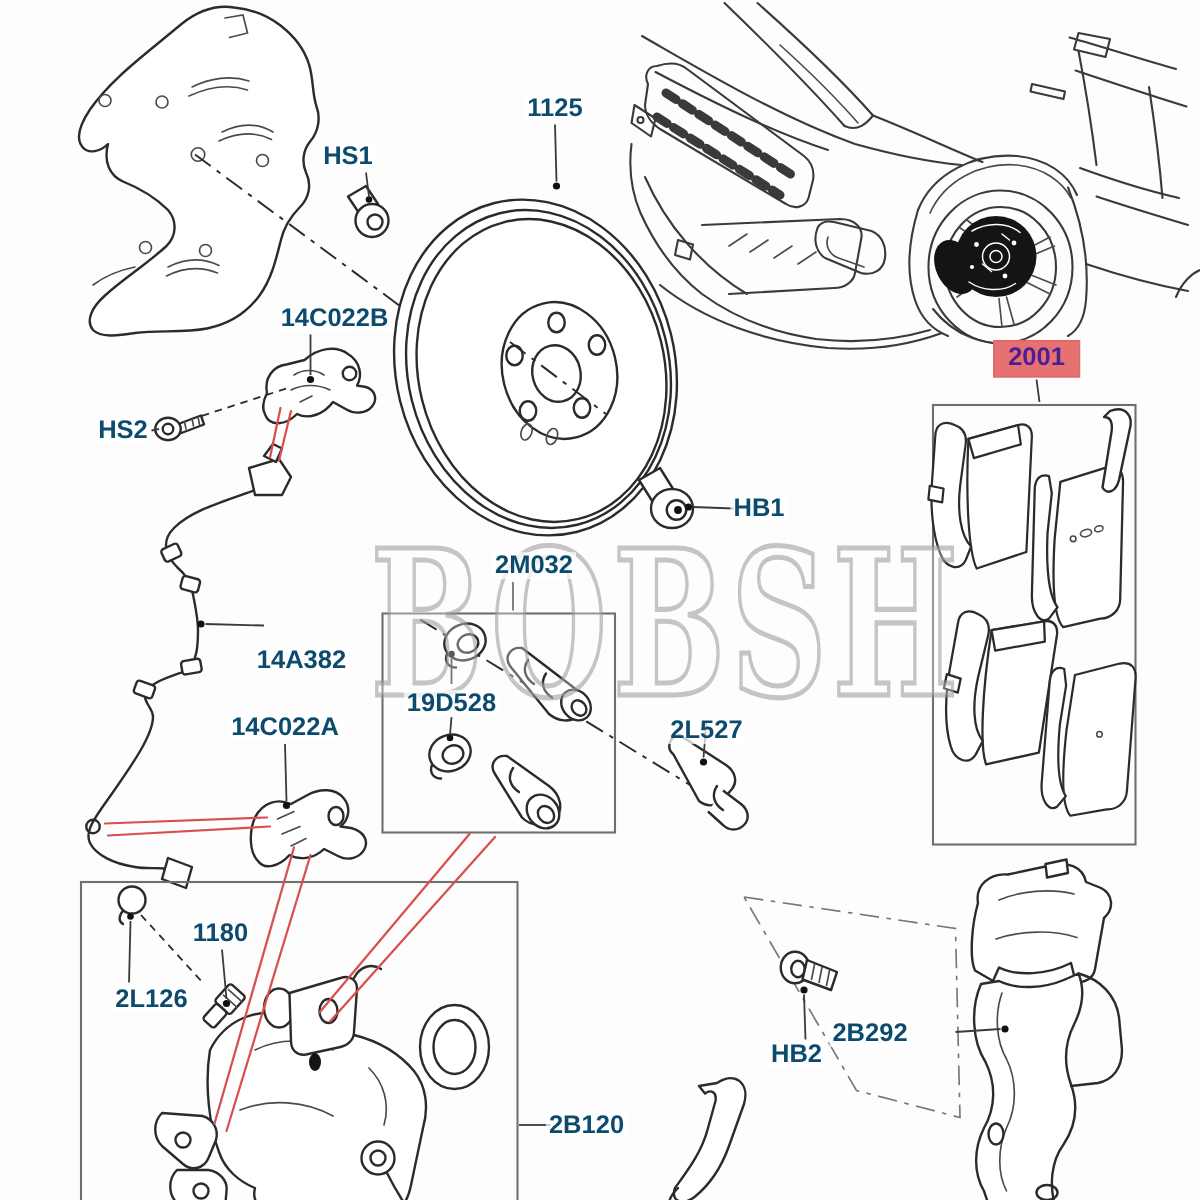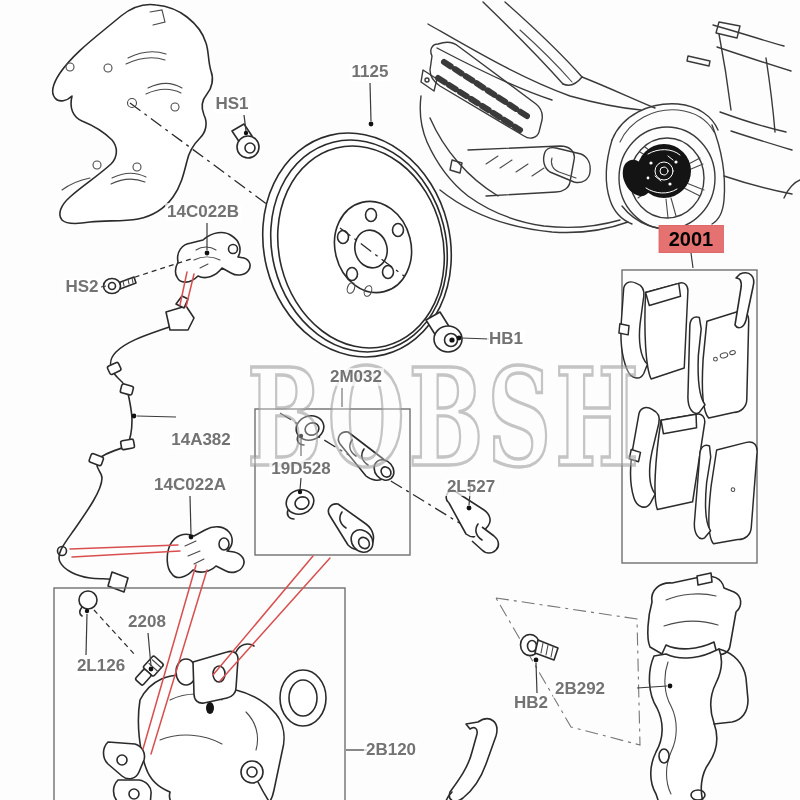--- a/index.html
+++ b/index.html
@@ -13,24 +13,24 @@
   .box{fill:none;stroke:#6f6f6f;stroke-width:1.4;}
   .axis{fill:none;stroke:#2b2b2b;stroke-width:1.3;stroke-dasharray:13 5 3 5;}
   .dsh{fill:none;stroke:#2b2b2b;stroke-width:1.2;stroke-dasharray:5 4;}
   .red{fill:none;stroke:#d94f4f;stroke-width:1.5;stroke-linecap:round;}
   .leader{fill:none;stroke:#3a3a3a;stroke-width:1.2;}
   .dot{fill:#111;stroke:none;}
   .blk{fill:#141414;stroke:none;}
   .wht{fill:none;stroke:#fff;stroke-width:1;stroke-linecap:round;}
   .whtf{fill:#fff;stroke:none;}
   .plabel{position:absolute;transform:translate(-50%,-50%);font-weight:bold;font-size:17px;
-          color:#737373;white-space:nowrap;background:rgba(255,255,255,0.72);
+          color:#0c4a6e;white-space:nowrap;background:rgba(255,255,255,0.72);
           padding:0 2px;line-height:1.05;z-index:30;}
-  .hlabel{position:absolute;transform:translate(-50%,-50%);font-weight:bold;font-size:20px;
-          color:#000000;white-space:nowrap;background:#e57270;border:1px solid #dd6a68;
+  .hlabel{position:absolute;transform:translate(-50%,-50%);font-weight:bold;font-size:17px;
+          color:#4c1d95;white-space:nowrap;background:#e57270;border:1px solid #dd6a68;
           padding:2px 9px;line-height:1.1;z-index:30;}
   .wm{position:absolute;left:247px;top:338px;z-index:20;pointer-events:none;
       font-family:"DejaVu Serif",serif;font-weight:bold;font-size:120px;letter-spacing:5px;
       transform:scaleX(0.74) scaleY(1.12);transform-origin:left top;
       color:rgba(255,255,255,0.30);-webkit-text-stroke:3px rgba(150,150,150,0.55);}
 </style>
 </head>
 <body>
 
 <div id="stage">
@@ -362,28 +362,28 @@
     <path class="leader" d="M637,688 L667,686"></path>
         <circle class="dot" cx="670" cy="686" r="2.4"></circle>
     <path class="leader" d="M691,253 L693,268"></path>
   </g>
 </svg>
 
 <div class="wm">BOBSH</div>
 
 <div class="plabel" style="left:370px;top:72px">1125</div>
 <div class="plabel" style="left:232px;top:104px">HS1</div>
-<div class="plabel" style="left:203px;top:212px">14C022B</div>
+<div class="plabel" style="left:223px;top:212px">14C022B</div>
 <div class="plabel" style="left:82px;top:287px">HS2</div>
 <div class="plabel" style="left:201px;top:440px">14A382</div>
 <div class="plabel" style="left:356px;top:377px">2M032</div>
 <div class="plabel" style="left:301px;top:469px">19D528</div>
 <div class="plabel" style="left:471px;top:487px">2L527</div>
 <div class="plabel" style="left:190px;top:485px">14C022A</div>
-<div class="plabel" style="left:147px;top:622px">2208</div>
+<div class="plabel" style="left:147px;top:622px">1180</div>
 <div class="plabel" style="left:101px;top:666px">2L126</div>
 <div class="plabel" style="left:391px;top:750px">2B120</div>
 <div class="plabel" style="left:506px;top:339px">HB1</div>
 <div class="plabel" style="left:531px;top:703px">HB2</div>
 <div class="plabel" style="left:580px;top:689px">2B292</div>
 <div class="hlabel" style="left:691px;top:239px">2001</div>
 
 </div>
 
 </body></html>

